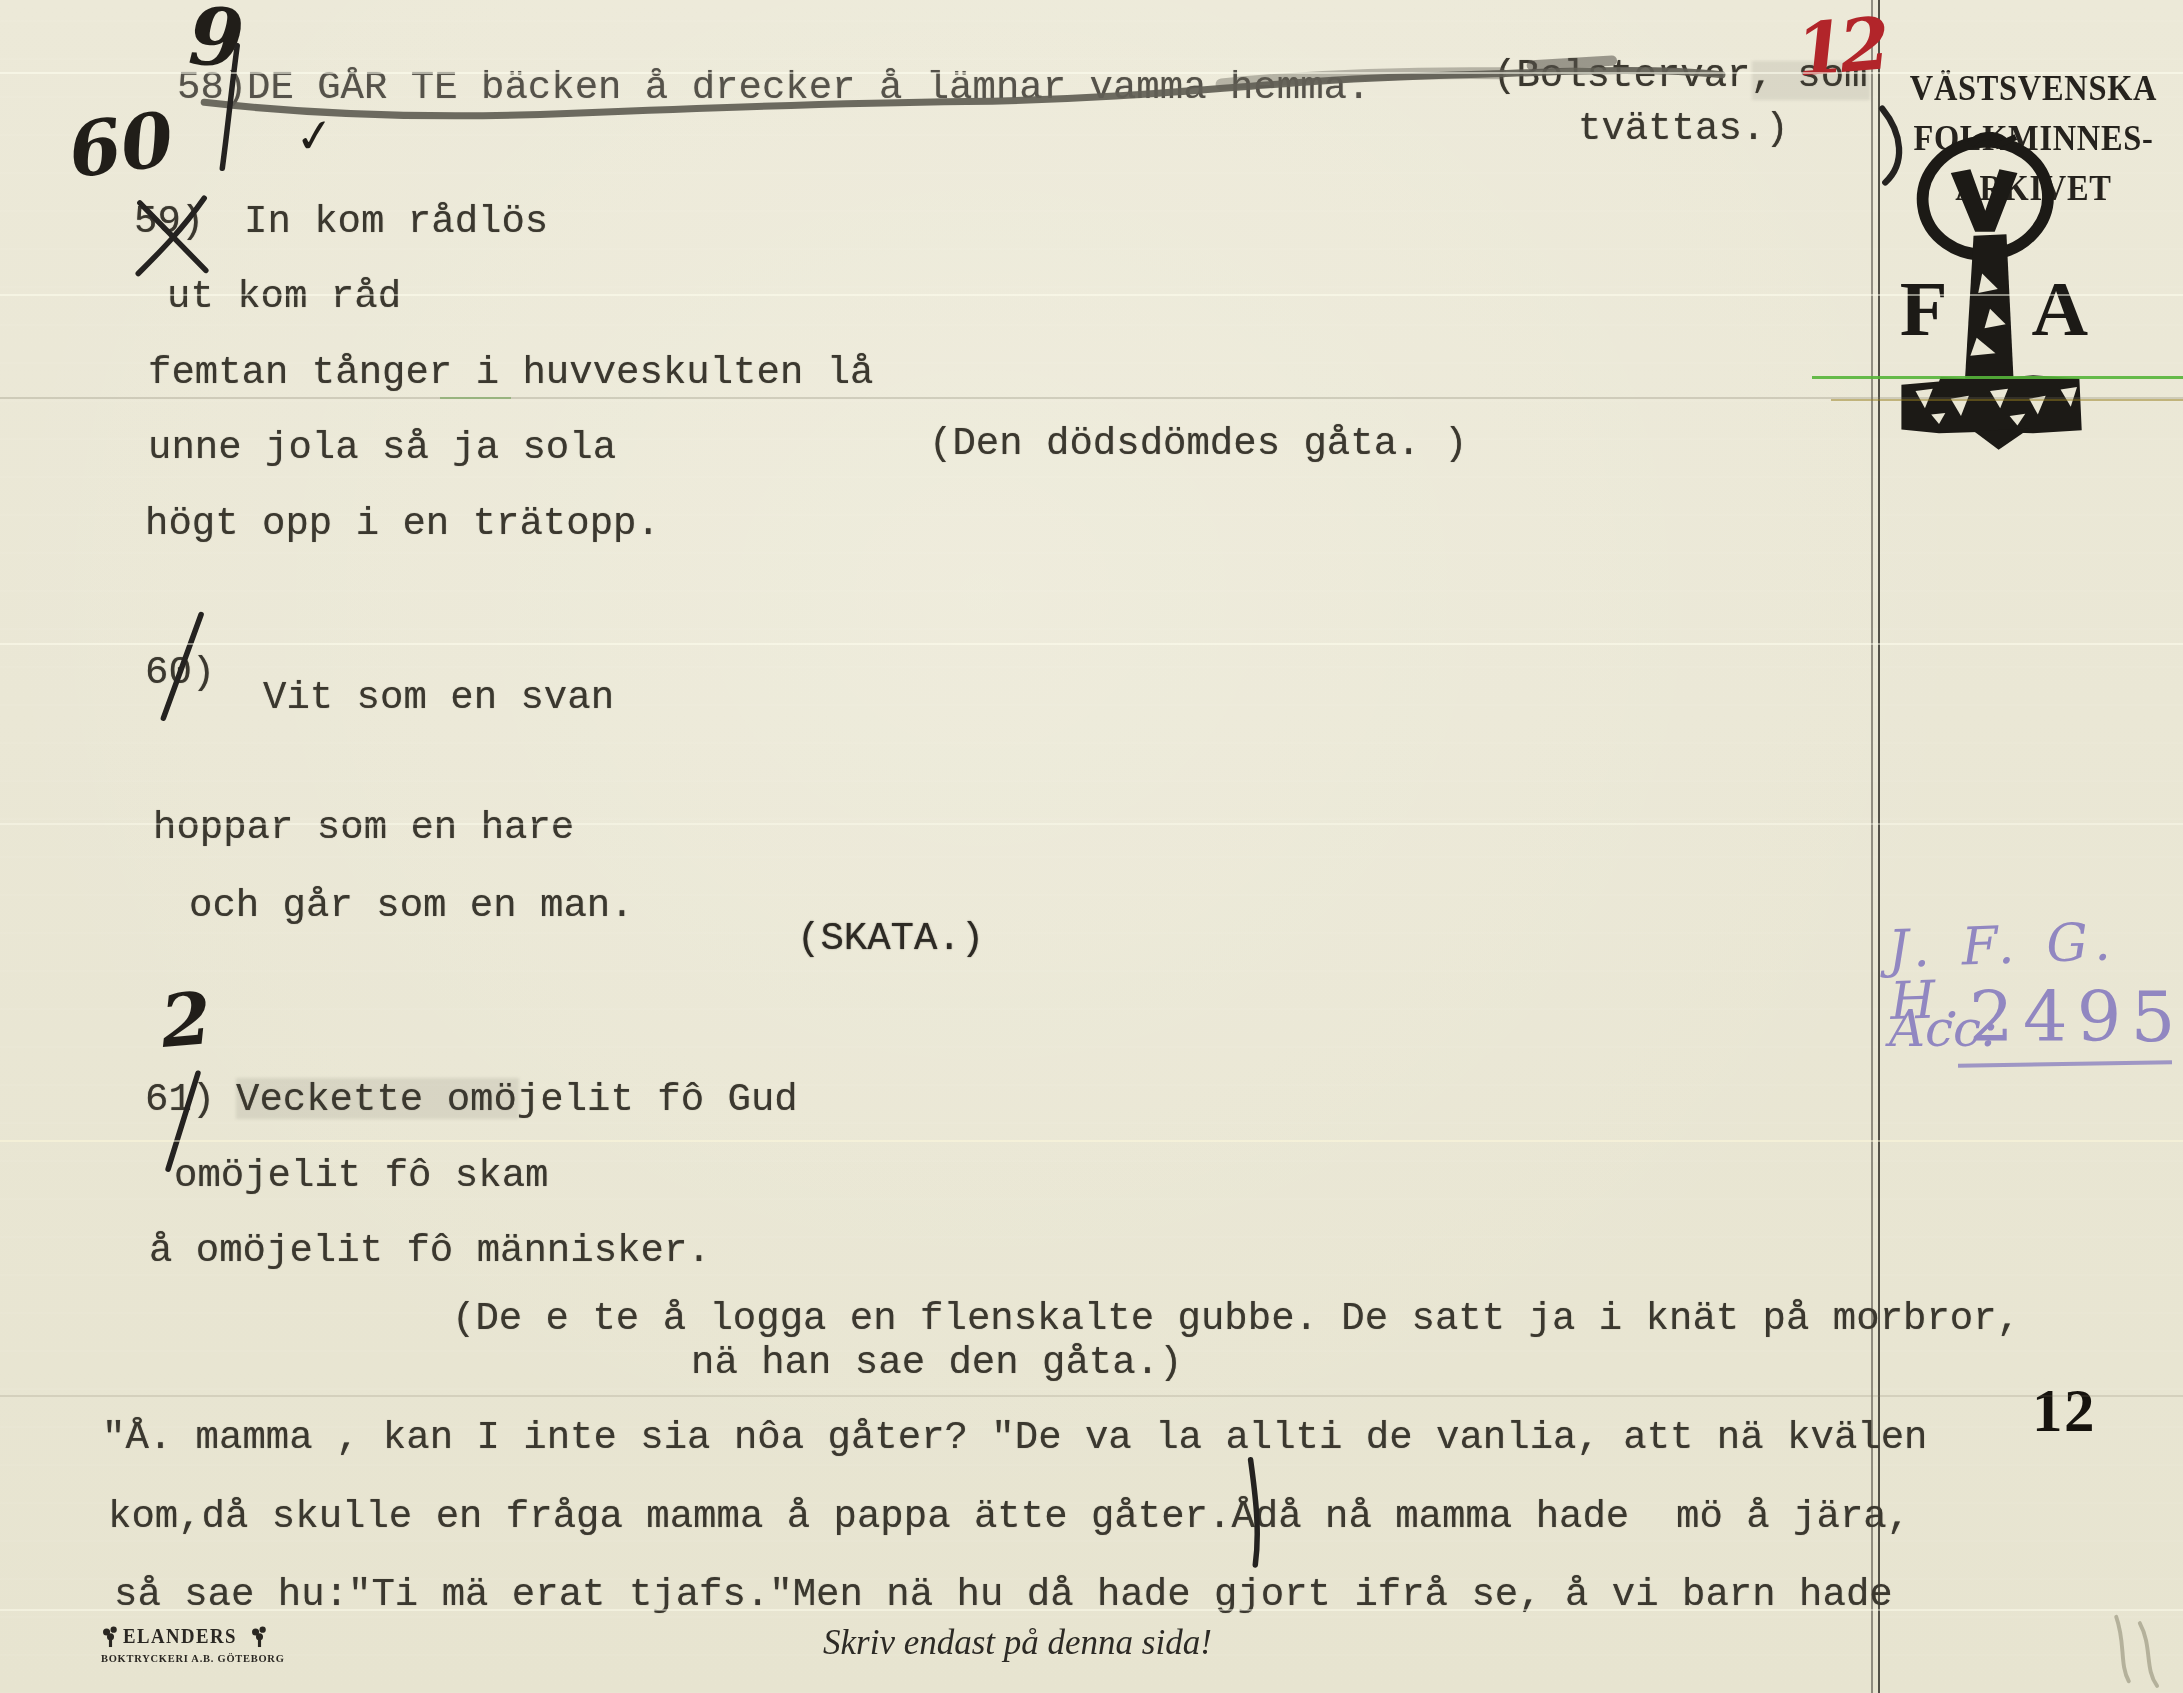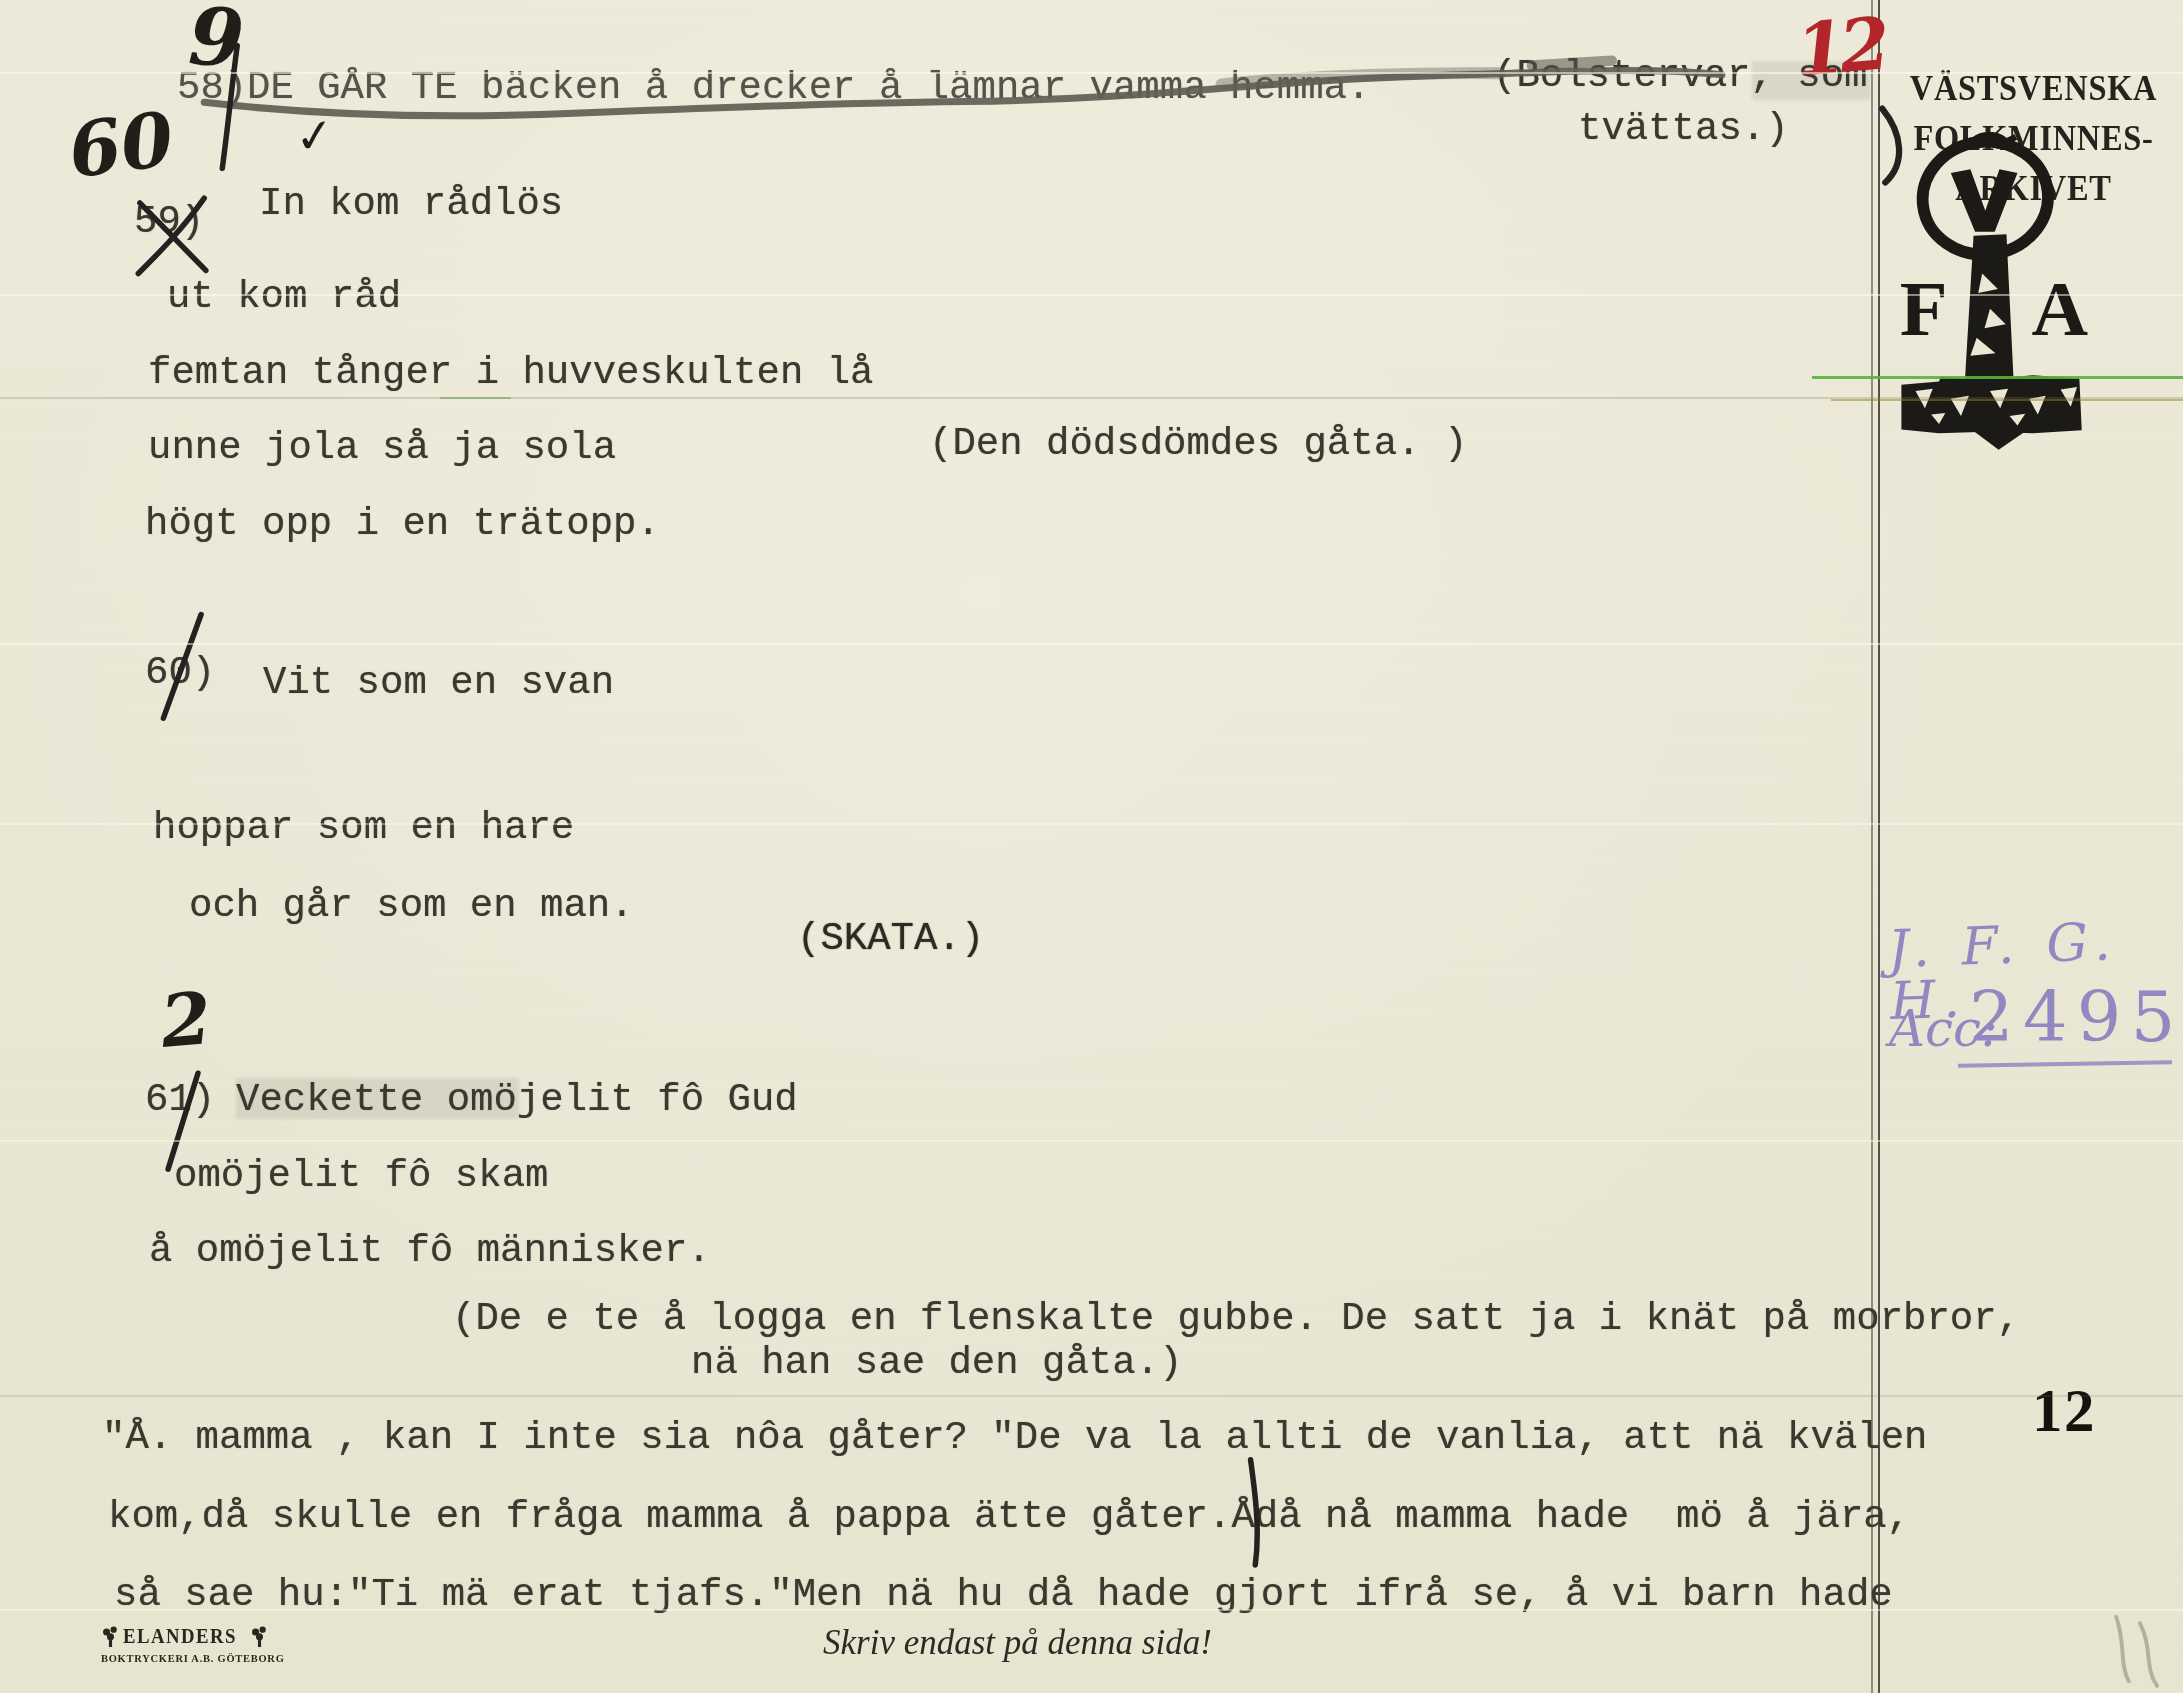--- a/index.html
+++ b/index.html
@@ -109,29 +109,29 @@
   <span class="tw" style="left:1493px;top:52px;">(Bolstervar, som</span>
   <span class="tw" style="left:1578px;top:105px;">tvättas.)</span>
   <div class="smudge" style="left:1752px;top:61px;width:118px;height:39px;"></div>
 
   <span class="hand" style="left:189px;top:-1.6px;font-size:79px;transform:rotate(3deg);">9</span>
   <span class="hand" style="left:69px;top:108px;font-size:75px;transform:rotate(-7deg);">60</span>
   <span class="hand" style="left:295px;top:112px;font-size:47px;font-family:'DejaVu Sans',sans-serif;transform:rotate(-6deg);">✓</span>
   <span class="hand" style="left:161px;top:984px;font-size:72px;transform:rotate(-5deg);">2</span>
 
   <span class="tw" style="left:134px;top:198px;">59)</span>
-  <span class="tw" style="left:244px;top:180px;margin-left:15px;">In kom rådlös</span>
+  <span class="tw" style="left:244px;top:198px;">In kom rådlös</span>
   <span class="tw" style="left:167px;top:273px;">ut kom råd</span>
   <span class="tw" style="left:148px;top:349px;">femtan tånger i huvveskulten lå</span>
   <span class="tw" style="left:148px;top:424px;">unne jola så ja sola</span>
   <span class="tw" style="left:929px;top:420px;">(Den dödsdömdes gåta. )</span>
   <span class="tw" style="left:145px;top:500px;">högt opp i en trätopp.</span>
 
   <span class="tw" style="left:145px;top:649px;">60)</span>
-  <span class="tw" style="left:263px;top:659px;">Vit som en svan</span>
+  <span class="tw" style="left:263px;top:674px;">Vit som en svan</span>
   <span class="tw" style="left:153px;top:804px;">hoppar som en hare</span>
   <span class="tw" style="left:153px;top:882px;margin-left:36px;">och går som en man.</span>
   <span class="tw dark" style="left:797px;top:882px;margin-top:33px;">(SKATA.)</span>
 
   <span class="stamp" style="left:1889px;top:918px;font-size:52px;letter-spacing:7.9px;transform:rotate(-2deg);">J. F. G. H.</span>
   <span class="stamp" style="left:1889px;top:1004px;font-size:50px;">Acc:</span>
   <span class="stamp" style="left:1969px;top:982px;font-size:70px;letter-spacing:9.4px;font-style:normal;">2495</span>
   <div class="stamp-underline" style="left:1958px;top:1062px;width:214px;transform:rotate(-1deg);"></div>
 
   <div class="smudge" style="left:236px;top:1078px;width:283px;height:41px;"></div>

